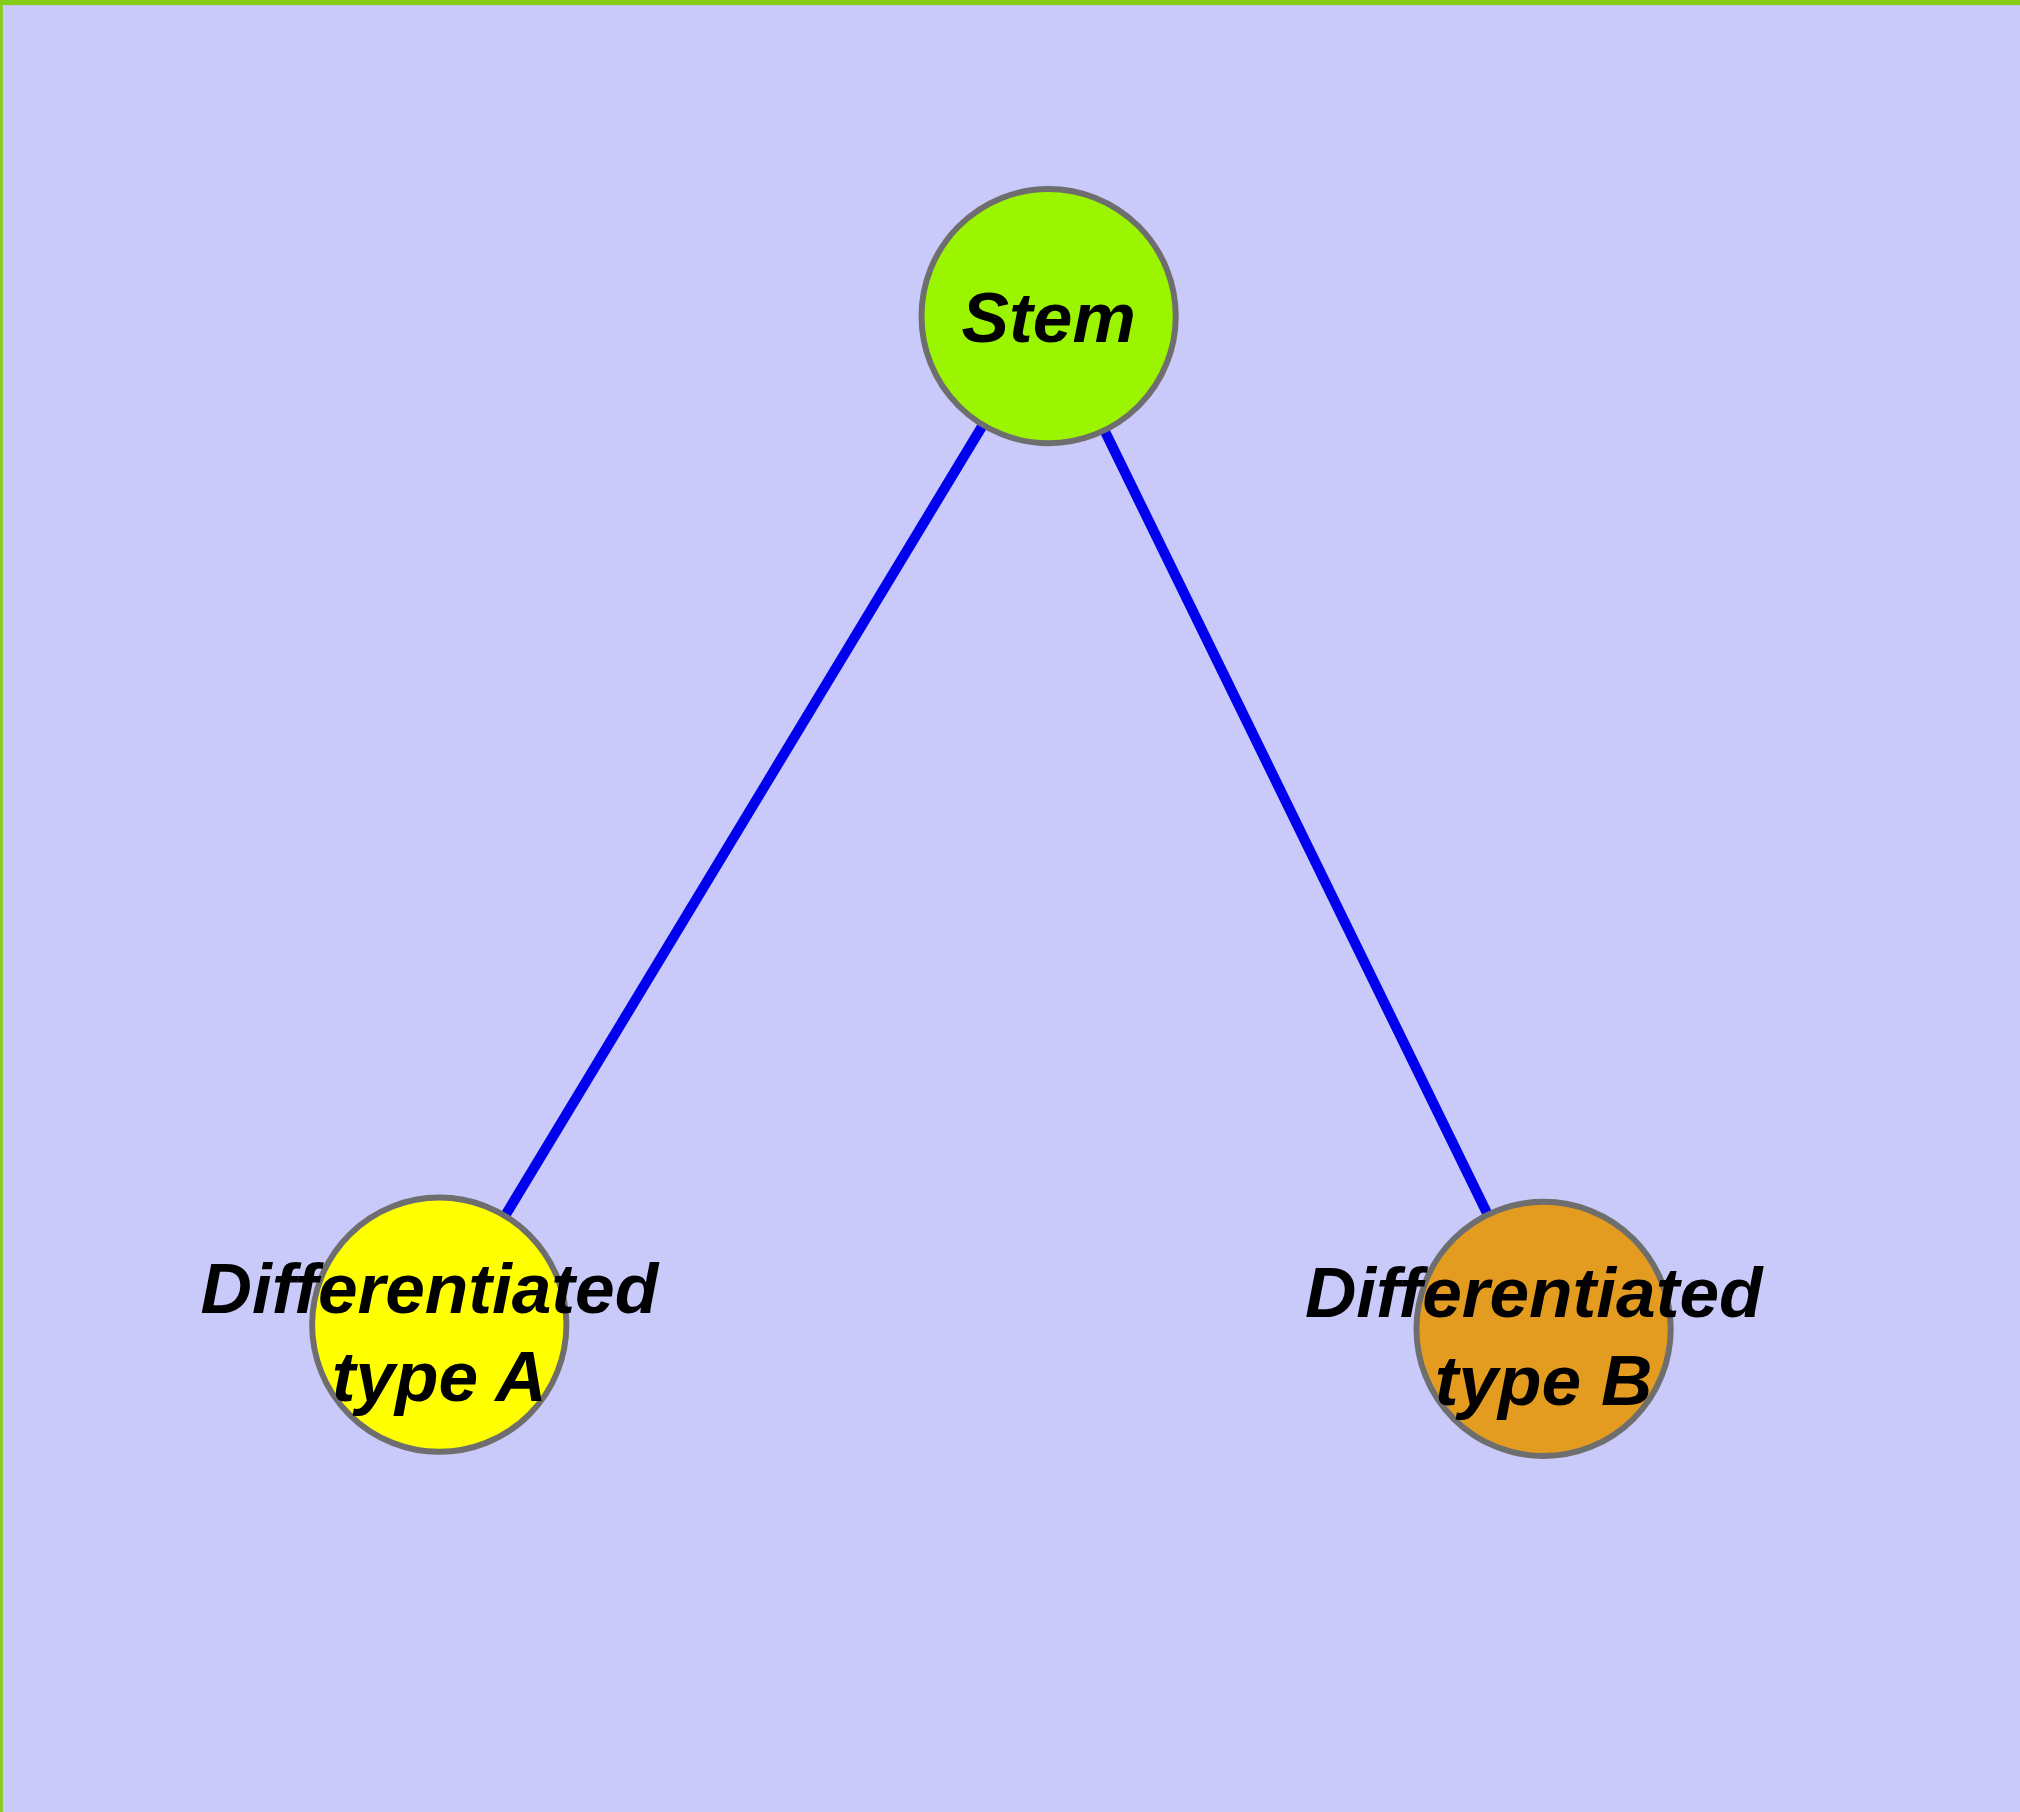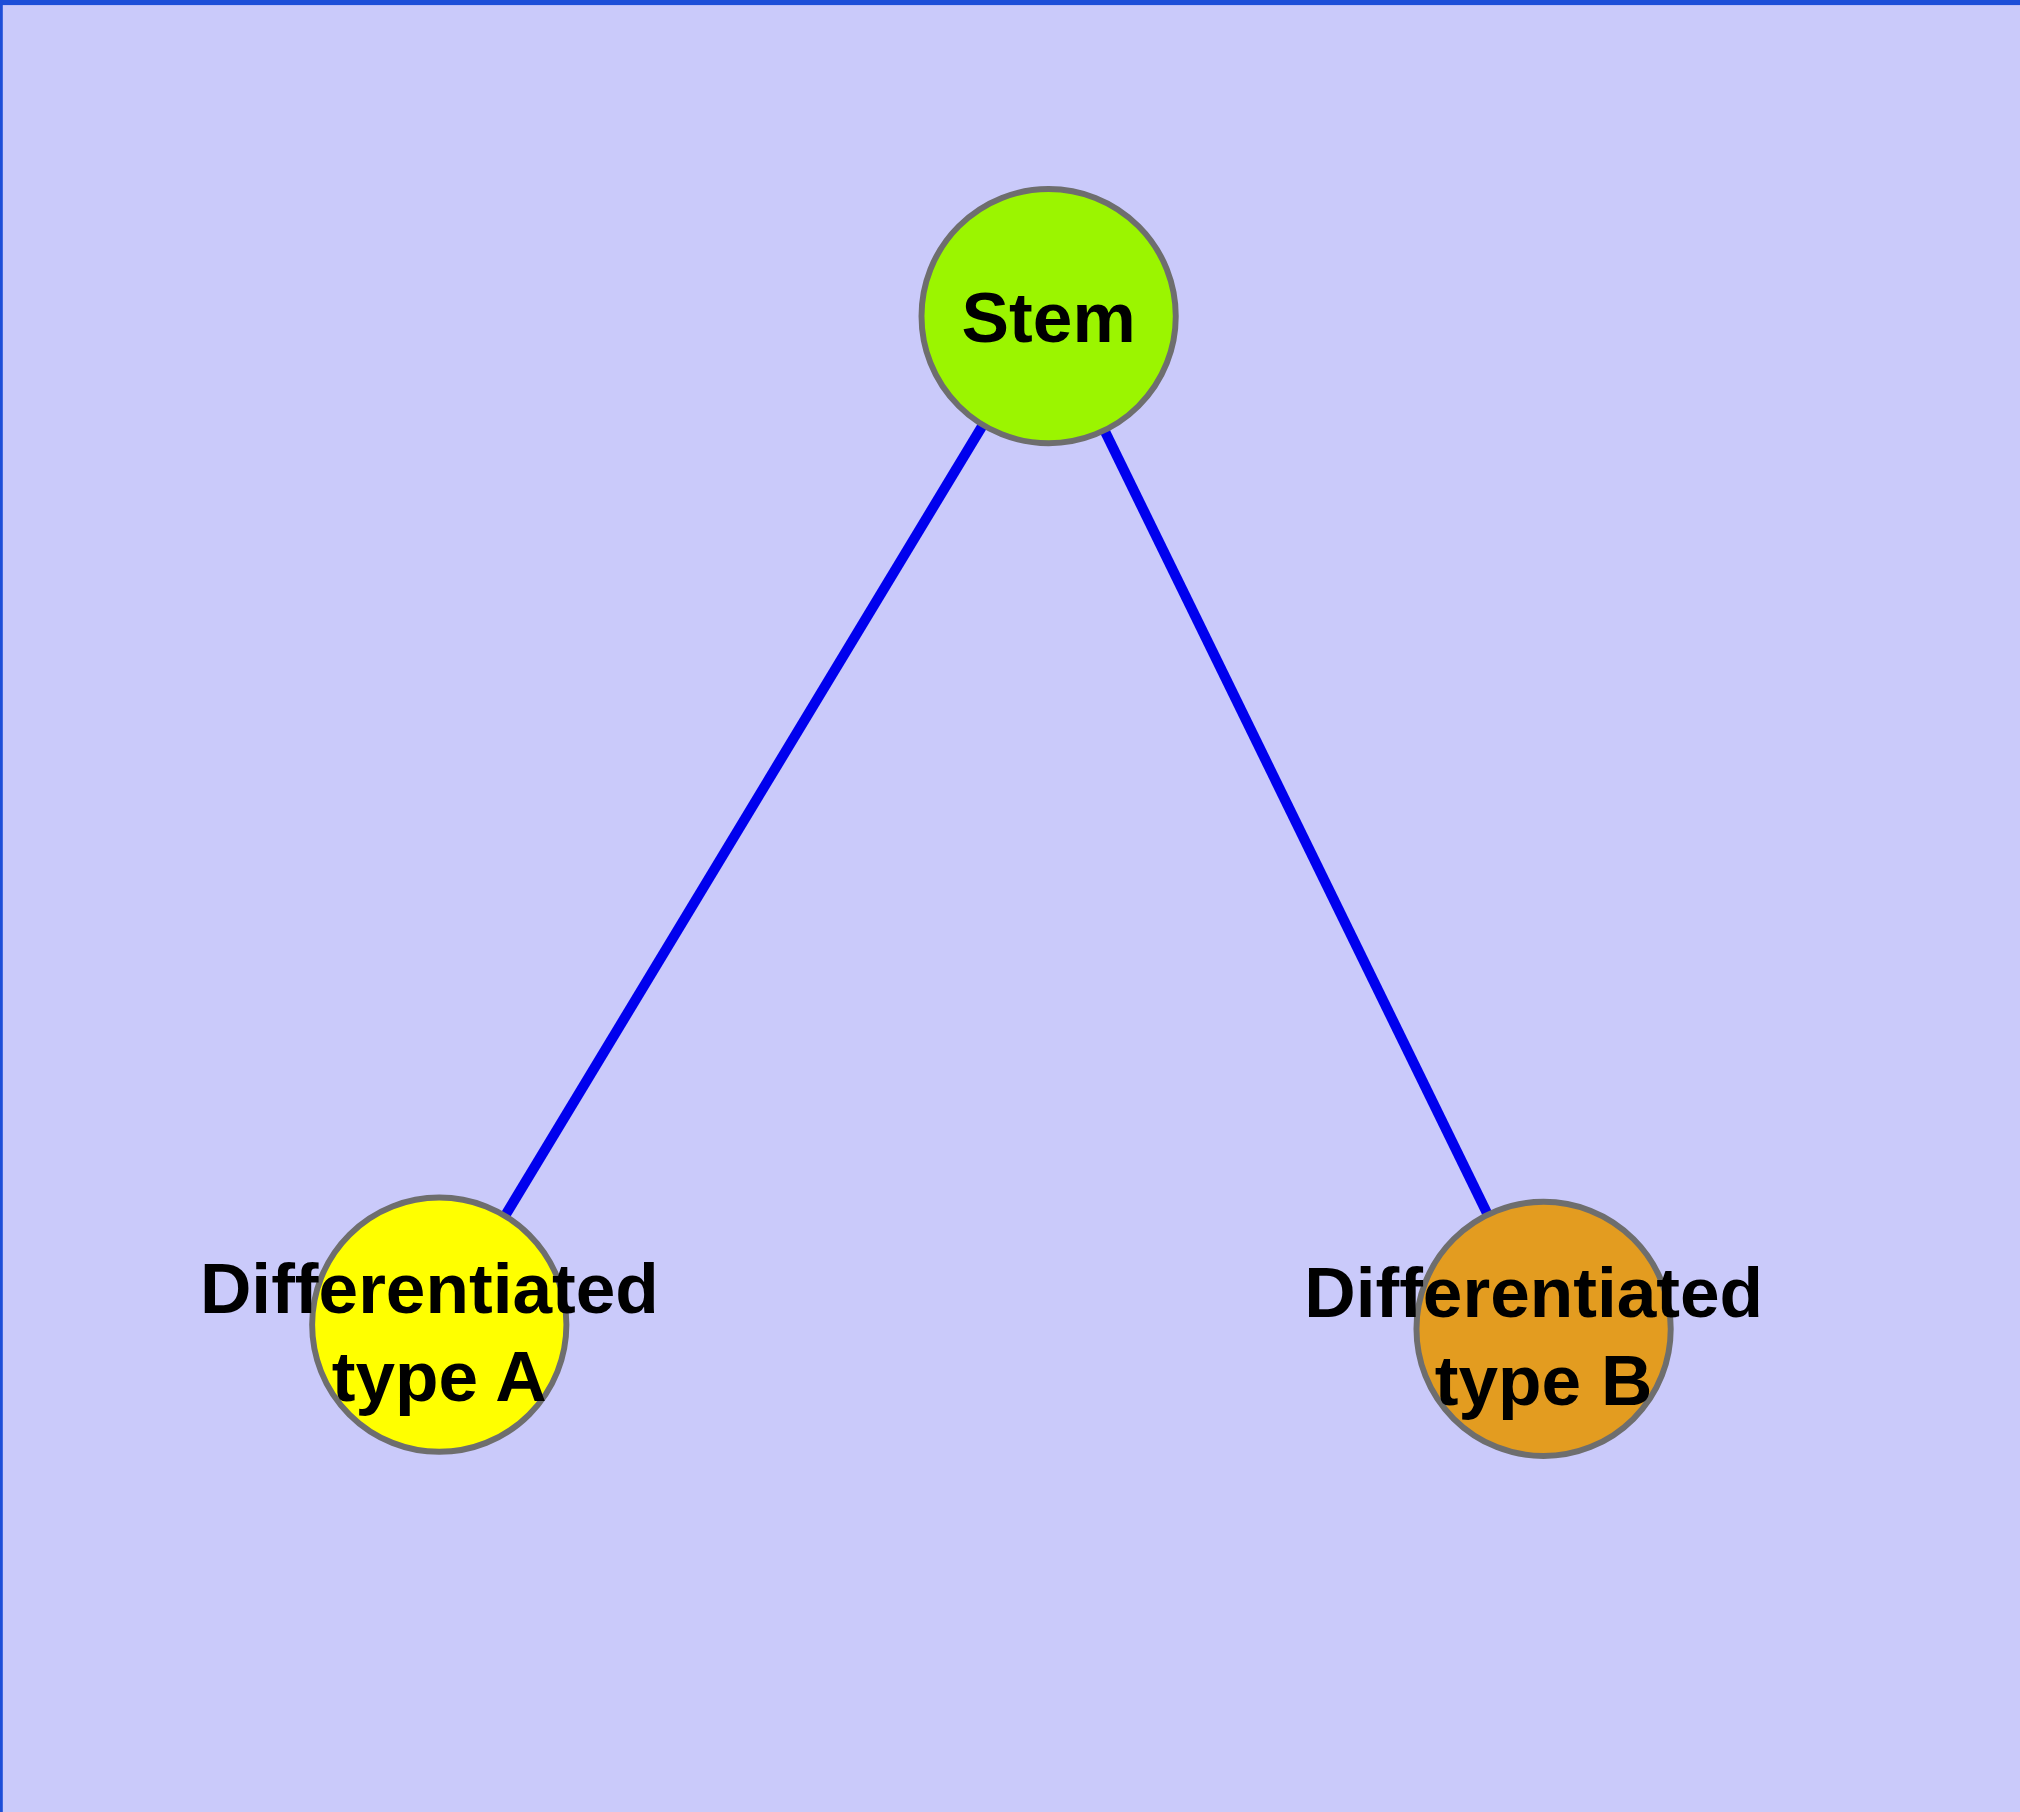--- a/index.html
+++ b/index.html
@@ -4,23 +4,24 @@
 <style>
   html, body {
     margin: 0;
     padding: 0;
     background: #FFFFFF;
   }
   .page {
     position: relative;
     width: 2021px;
     height: 1812px;
-    background: #1d4ed8;
+    background: #84cc16;
     overflow: hidden;
     font-family: "Liberation Sans", sans-serif;
+    font-style: italic;
   }
   .diagram-svg {
     position: absolute;
     top: 0;
     left: 0;
     width: 2021px;
     height: 1812px;
     display: block;
   }
   .edge {

